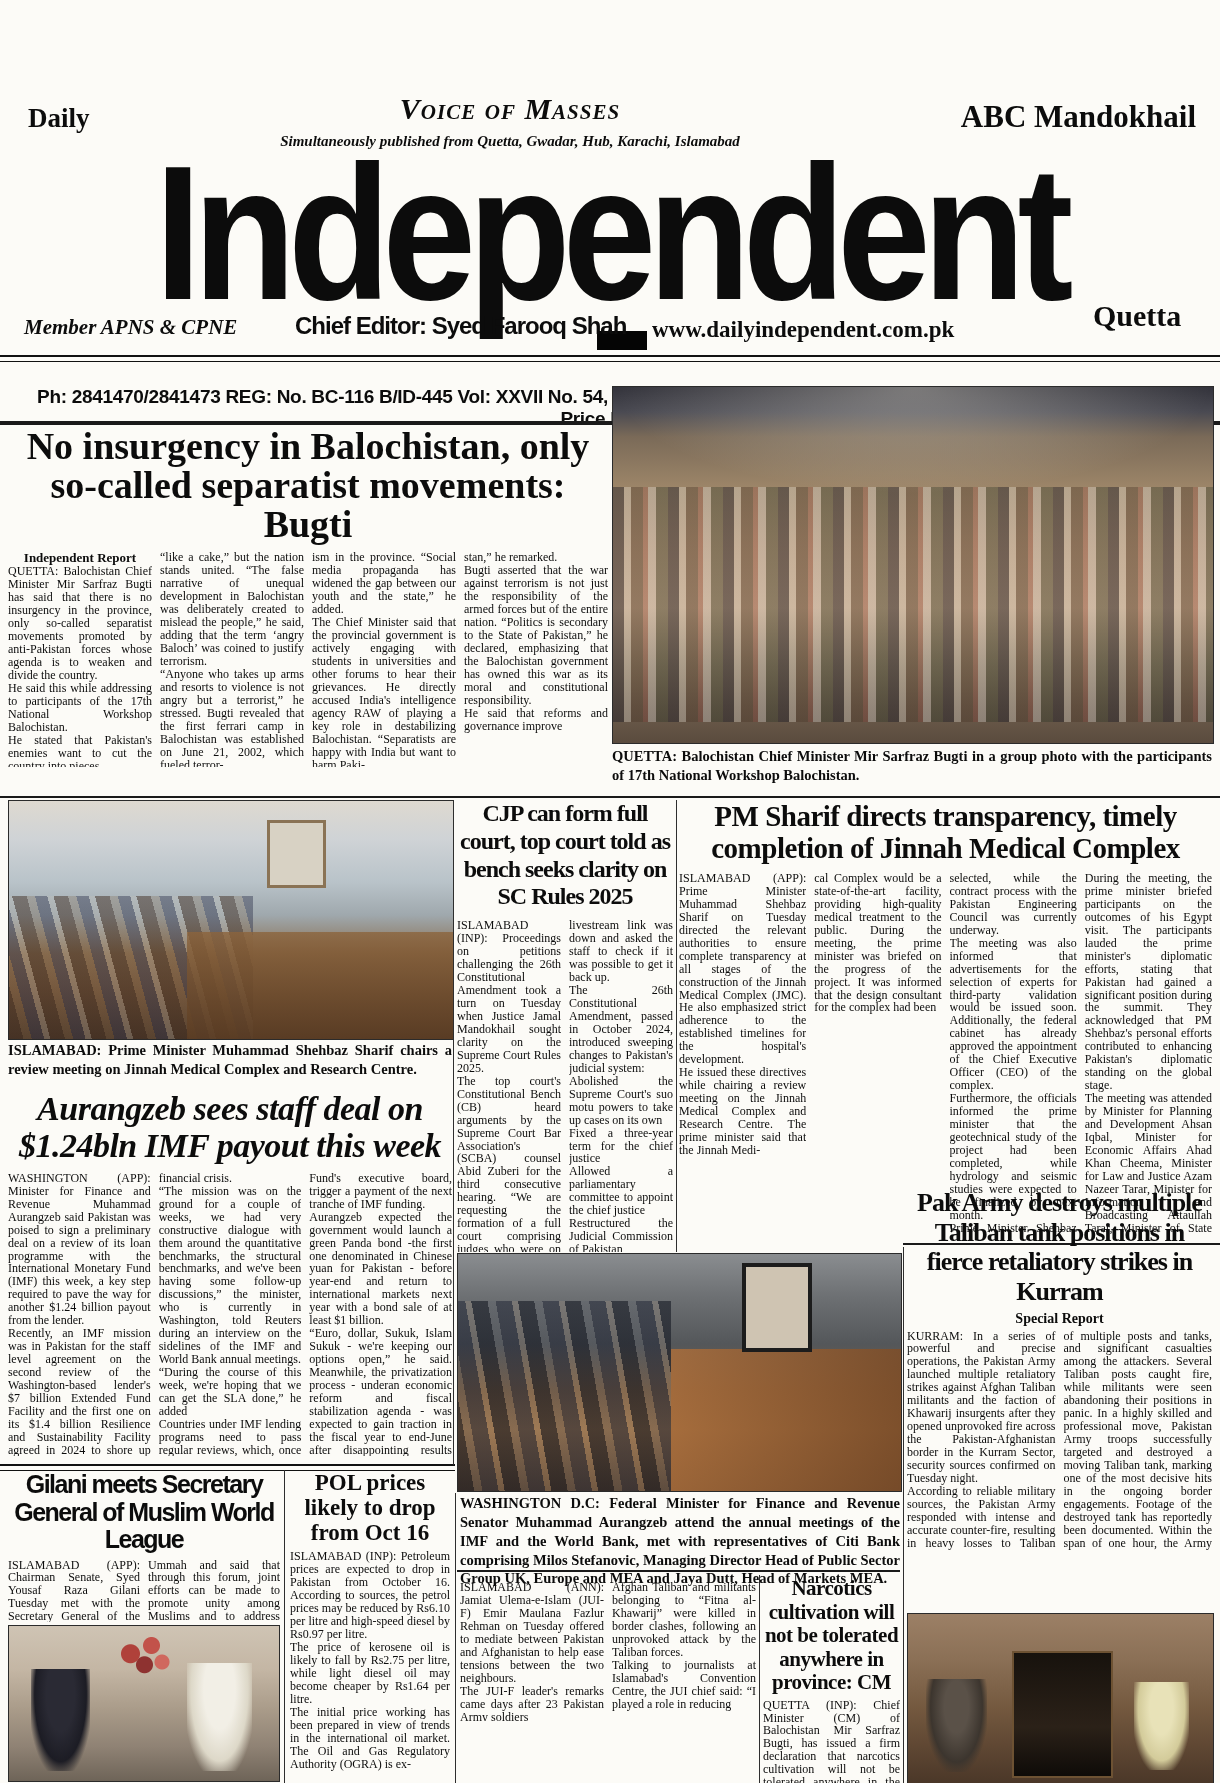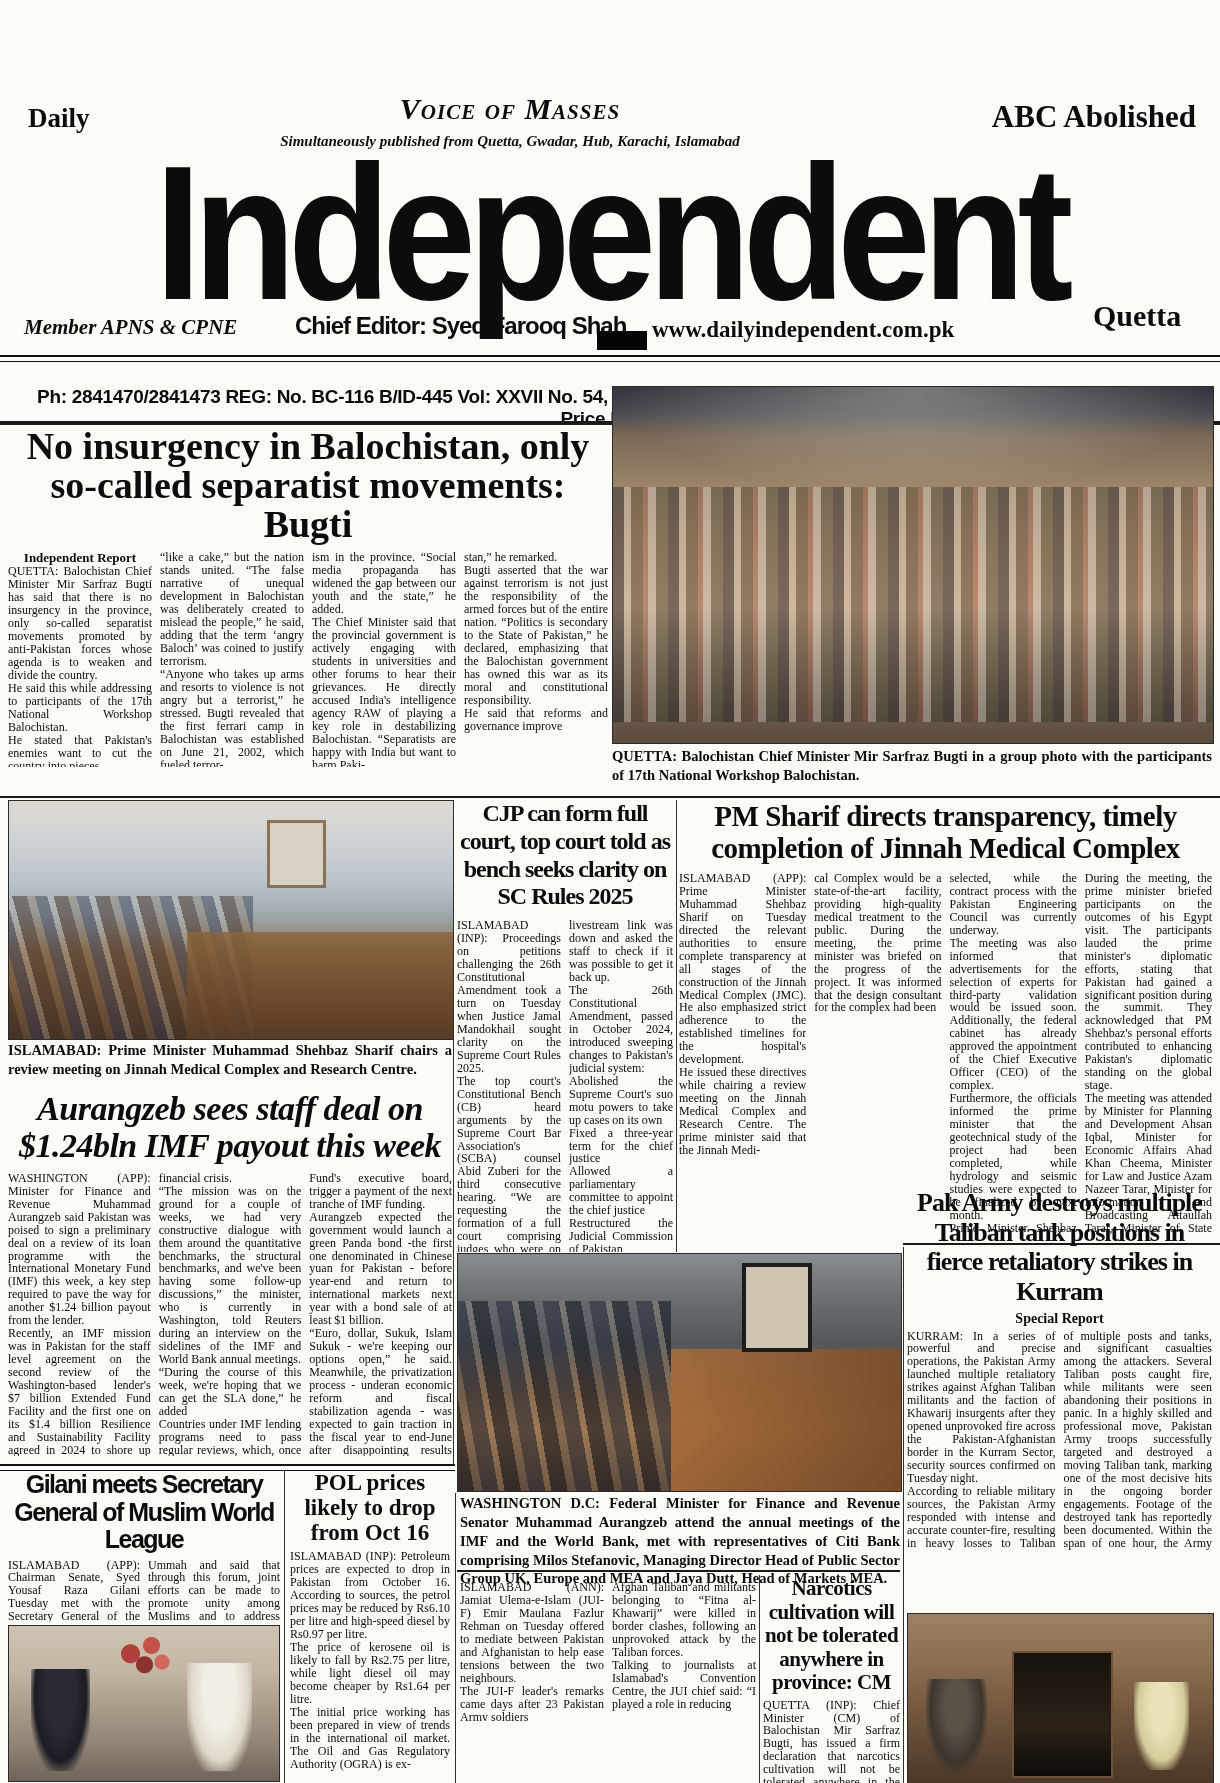--- a/index.html
+++ b/index.html
@@ -31,21 +31,21 @@
 </style>
 </head>
 <body>
 
 <div class="page">
 
   <header class="abs" style="left:0;top:0;width:1220px;height:426px;">
     <div class="abs bold" style="left:28px;top:103px;font-size:27px;">Daily</div>
     <div class="abs motto center" style="left:260px;top:92px;width:500px;">Voice of Masses</div>
     <div class="abs italic bold center" style="left:210px;top:133px;width:600px;font-size:15px;">Simultaneously published from Quetta, Gwadar, Hub, Karachi, Islamabad</div>
-    <div class="abs bold" style="left:878px;top:99px;width:320px;font-size:31px;text-align:right;right:24px;left:auto;">ABC Abolished</div>
+    <div class="abs bold" style="left:878px;top:99px;width:320px;font-size:31px;text-align:right;right:24px;left:auto;">ABC Mandokhail</div>
     <div class="abs center masthead-title" style="left:0;top:143px;width:1220px;">Independent</div>
     <div class="abs italic bold" style="left:24px;top:315px;font-size:21px;">Member APNS &amp; CPNE</div>
     <div class="abs" style="left:597px;top:331px;width:50px;height:19px;background:#050505;"></div>
     <div class="abs bold" style="left:295px;top:312px;font-size:24px;font-family:'Liberation Sans',sans-serif;letter-spacing:-1px;">Chief Editor: Syed Farooq Shah</div>
     <div class="abs bold" style="left:652px;top:317px;font-size:23px;">www.dailyindependent.com.pk</div>
     <div class="abs bold" style="left:1093px;top:299px;font-size:30px;">Quetta</div>
     <div class="double-rule" style="left:0;top:355px;width:1220px;"></div>
     <div class="abs bold center" style="left:15px;top:386px;width:1190px;font-size:19px;letter-spacing:-0.3px;font-family:'Liberation Sans',sans-serif;">Ph: 2841470/2841473 REG: No. BC-116 B/ID-445 Vol: XXVII No. 54, Rabi-us-Sani 21, 1447 AH Wednesday October 15, 2025 Pages 08, Price Rs.15</div>
     <div class="hr-line" style="left:0;top:421px;width:1220px;height:4px;"></div>
   </header>

